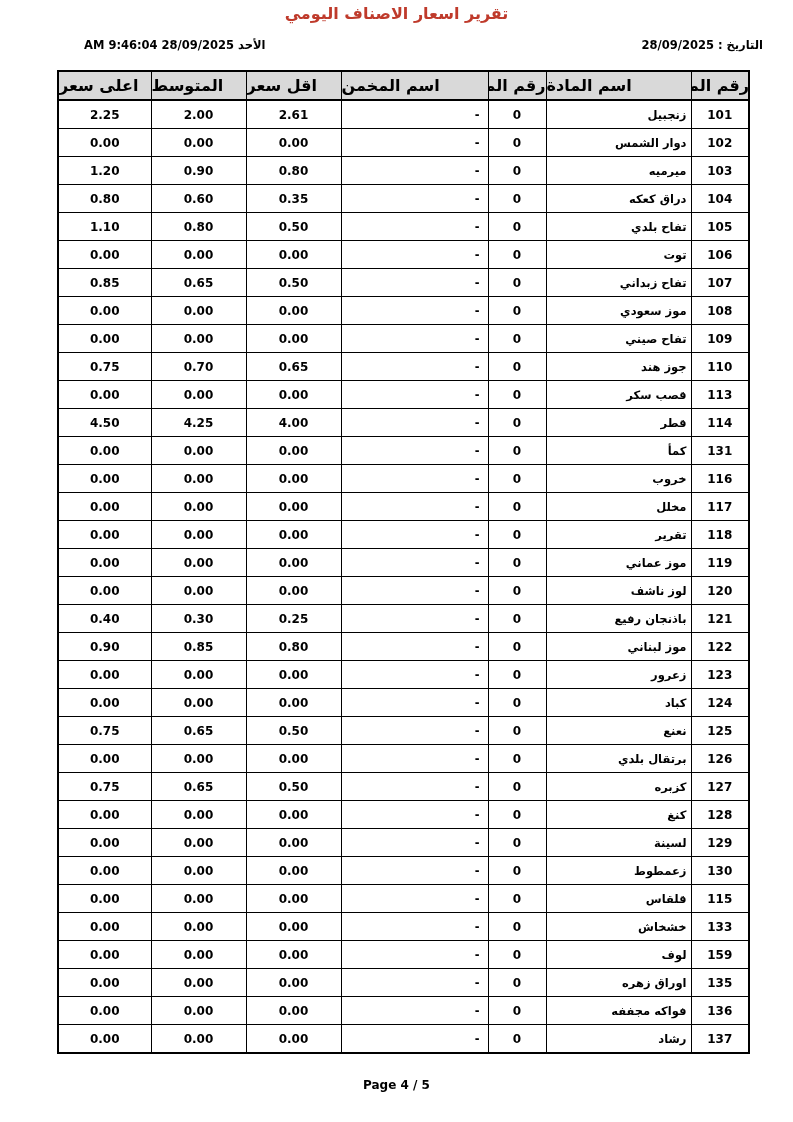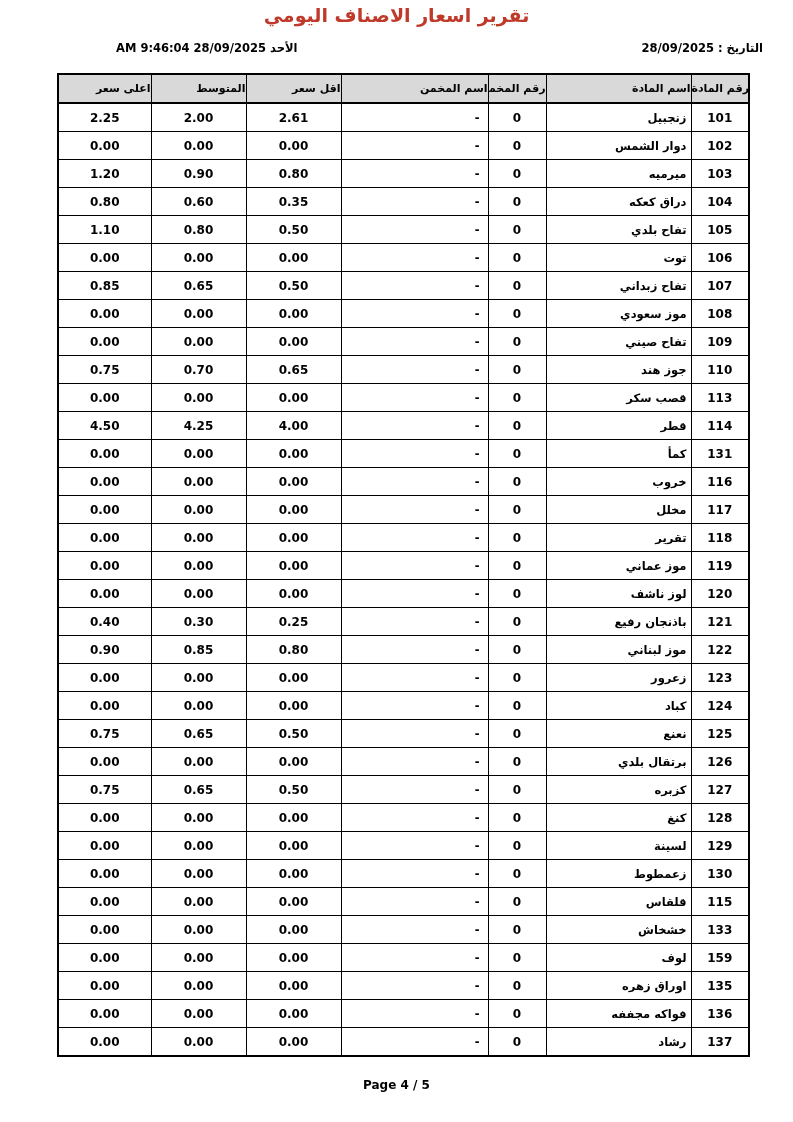--- a/index.html
+++ b/index.html
@@ -8,29 +8,29 @@
     width:793px; height:1122px;
     margin:0 auto;
     background:#ffffff;
     font-family:"DejaVu Sans","Liberation Sans",sans-serif;
     color:#000;
     overflow:hidden;
   }
   .report-title {
     padding-top:4px;
     text-align:center;
-    font-size:19px;
+    font-size:16px;
     font-weight:bold;
   }
   .date-row {
     margin-top:15px;
     display:flex;
     justify-content:space-between;
     align-items:baseline;
-    padding-left:116px;
+    padding-left:84px;
     padding-right:30px;
     font-size:11.5px;
     font-weight:bold;
   }
   .date-left  { direction:rtl; unicode-bidi:embed; }
   .date-right { direction:rtl; unicode-bidi:embed; }
   table.price-table {
     direction:rtl;
     margin-top:18px;
     margin-left:57px;
@@ -43,23 +43,23 @@
     border:1px solid #000;
     height:27px;
     padding:0;
     font-size:11.5px;
     font-weight:bold;
     overflow:hidden;
     white-space:nowrap;
   }
   .price-table th {
     background:#d9d9d9;
-    text-align:right;
+    text-align:left;
     border-bottom:2px solid #000;
-    font-size:11px;
+    font-size:16px;
   }
   
   col.c-item-no        { width:58px;  }
   col.c-item-name      { width:145px; }
   col.c-appraiser-no   { width:58px;  }
   col.c-appraiser-name { width:147px; }
   col.c-min            { width:95px;  }
   col.c-avg            { width:95px;  }
   col.c-max            { width:93px;  }
   td.num   { text-align:center; font-size:12px; }

